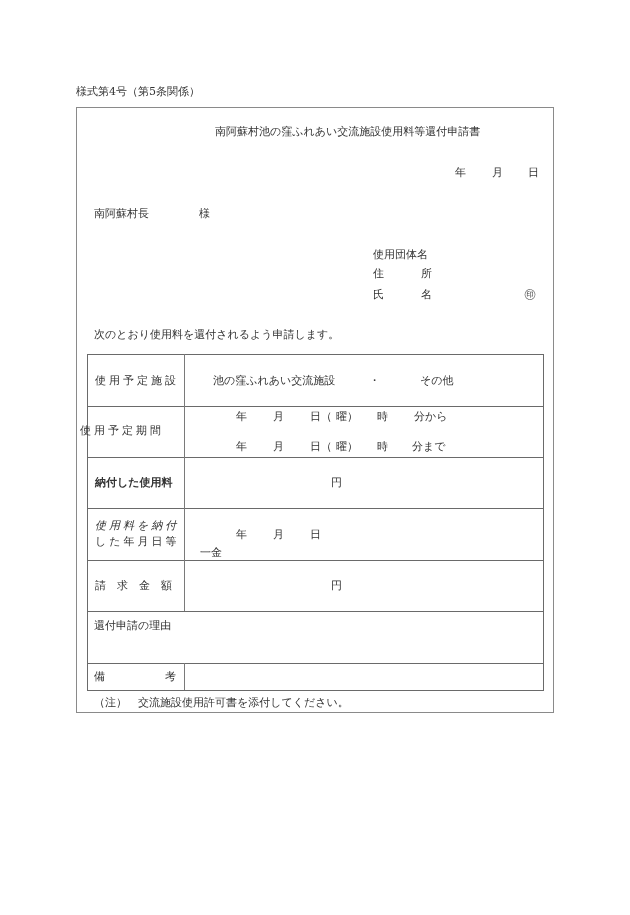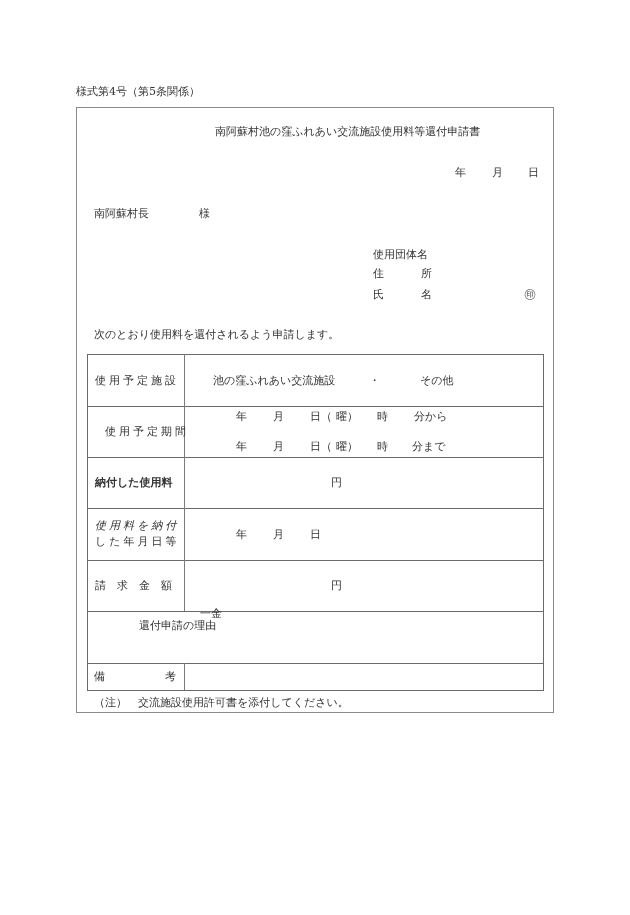--- a/index.html
+++ b/index.html
@@ -55,21 +55,21 @@
 <div class="hline" style="top:611px;"></div>
 <div class="hline" style="top:663px;"></div>
 <div class="vline" style="left:184px;top:354px;height:257px;"></div>
 <div class="vline" style="left:184px;top:663px;height:27px;"></div>
 
 <span class="abs spaced" style="left:95px;top:375px;">使用予定施設</span>
 <span class="abs" style="left:213px;top:375px;">池の窪ふれあい交流施設</span>
 <span class="abs" style="left:369px;top:375px;">・</span>
 <span class="abs" style="left:420px;top:375px;">その他</span>
 
-<span class="abs spaced" style="left:105px;top:426px;">使用予定期間</span>
+<span class="abs spaced" style="left:80px;top:426px;font-family:Liberation Mono, monospace;">使用予定期間</span>
 <span class="abs" style="left:236px;top:411px;">年</span>
 <span class="abs" style="left:273px;top:411px;">月</span>
 <span class="abs" style="left:310px;top:411px;">日（</span>
 <span class="abs" style="left:336px;top:411px;">曜）</span>
 <span class="abs" style="left:377px;top:411px;">時</span>
 <span class="abs" style="left:414px;top:411px;">分から</span>
 <span class="abs" style="left:236px;top:441px;">年</span>
 <span class="abs" style="left:273px;top:441px;">月</span>
 <span class="abs" style="left:310px;top:441px;">日（</span>
 <span class="abs" style="left:336px;top:441px;">曜）</span>
@@ -79,21 +79,21 @@
 <span class="abs" style="left:95px;top:477px;font-weight:bold;">納付した使用料</span>
 <span class="abs" style="left:331px;top:477px;">円</span>
 
 <span class="abs spaced" style="left:95px;top:520px;font-style:italic;">使用料を納付</span>
 <span class="abs spaced" style="left:95px;top:536px;">した年月日等</span>
 <span class="abs" style="left:236px;top:529px;">年</span>
 <span class="abs" style="left:273px;top:529px;">月</span>
 <span class="abs" style="left:310px;top:529px;">日</span>
 
 <span class="abs" style="left:95px;top:580px;">請　求　金　額</span>
-<span class="abs" style="left:200px;top:608px;">一金</span>
+<span class="abs" style="left:200px;top:547px;">一金</span>
 <span class="abs" style="left:331px;top:580px;">円</span>
 
-<span class="abs" style="left:94px;top:620px;margin-left:45px;">還付申請の理由</span>
+<span class="abs" style="left:94px;top:620px;">還付申請の理由</span>
 
 <span class="abs" style="left:94px;top:671px;">備</span>
 <span class="abs" style="left:165px;top:671px;">考</span>
 
 <div class="abs" style="left:94px;top:697px;">（注）　交流施設使用許可書を添付してください。</div>
 
 </body></html>

